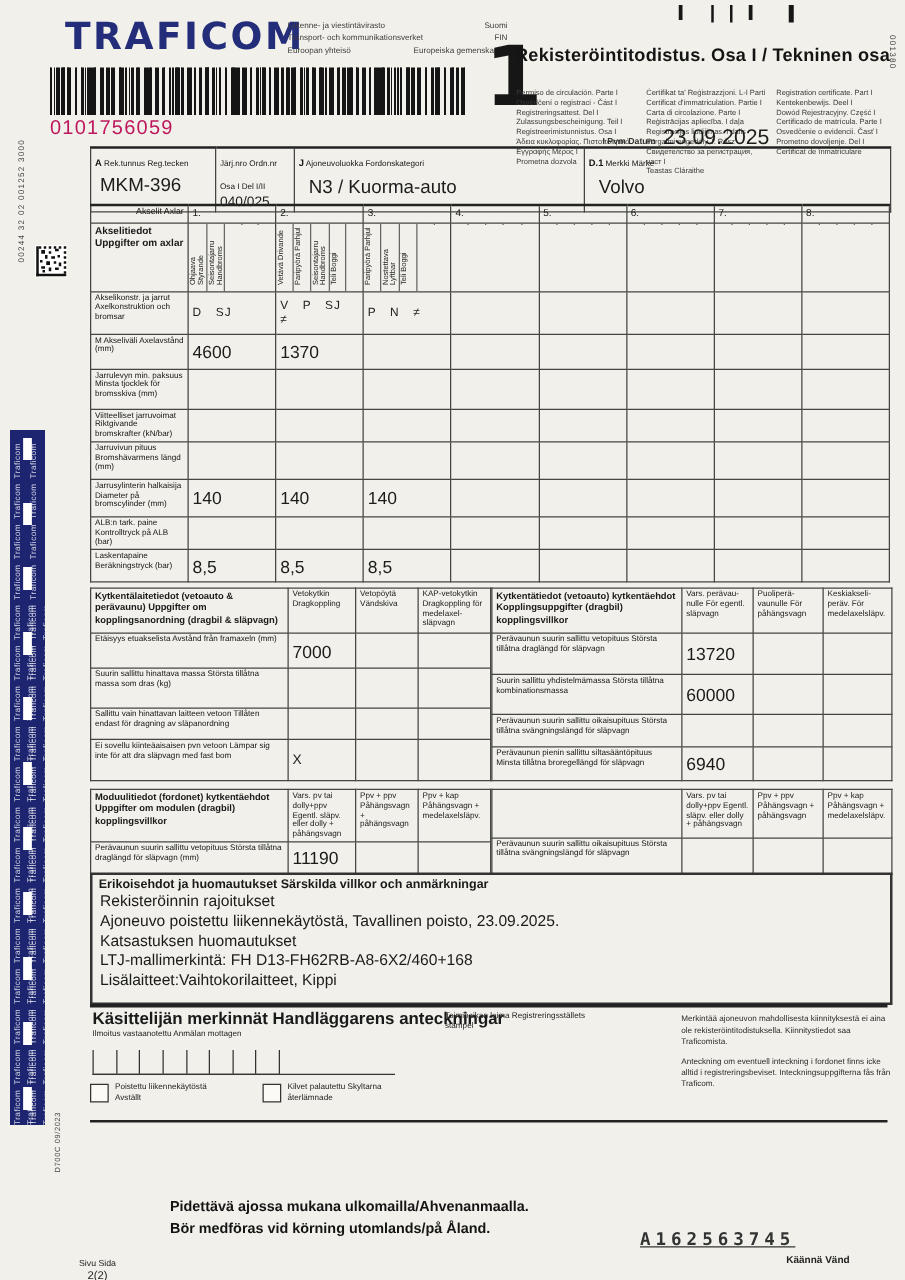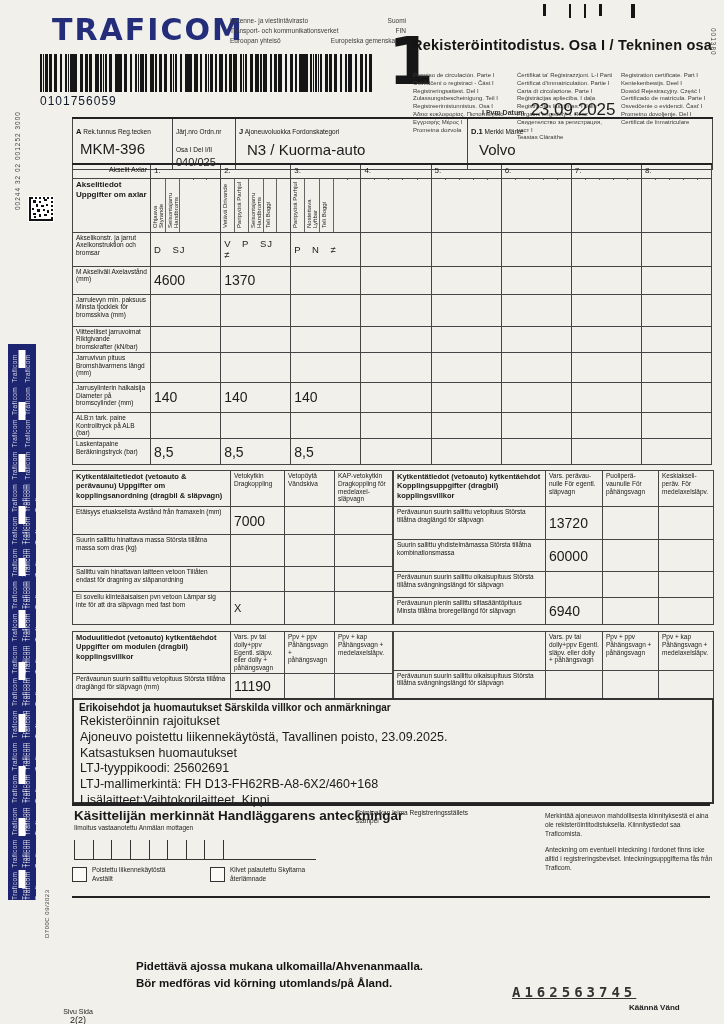--- a/index.html
+++ b/index.html
@@ -17,21 +17,21 @@
   .agency .row{display:flex;justify-content:space-between;}
   .part-numeral{font-size:66px;font-weight:900;line-height:0.9;color:#161616;font-family:"DejaVu Sans",sans-serif;}
   .doc-title{font-size:14.5px;font-weight:bold;line-height:1.08;color:#141414;letter-spacing:.2px;}
   .multilang{display:flex;gap:6px;font-size:6px;color:#3a3a3a;line-height:1.3;}
   .multilang .col{width:98px;}
   .barcode{width:332px;height:38px;background:
       repeating-linear-gradient(90deg,#151515 0 2px,transparent 2px 5px),
       repeating-linear-gradient(90deg,#151515 0 1px,transparent 1px 7px),
       repeating-linear-gradient(90deg,transparent 0 3px,#151515 3px 4px,transparent 4px 11px),
       repeating-linear-gradient(90deg,transparent 0 9px,#151515 9px 12px,transparent 12px 23px);}
-  .barcode-num{font-size:12px;color:#0f172a;letter-spacing:1px;margin-top:2px;}
+  .barcode-num{font-size:16px;color:#be185d;letter-spacing:1px;margin-top:2px;}
   .date-wrap{display:flex;align-items:baseline;gap:6px;}
   .date-label{font-size:7px;color:#333;font-weight:bold;}
   .date-value{font-size:17px;color:#1c1c1c;}
   .vcode{writing-mode:vertical-rl;font-size:6.5px;color:#444;letter-spacing:1px;}
   .vcode.flip{transform:rotate(180deg);}
   .tick{position:absolute;top:4px;background:#161616;}
 
   
   .blue-strip{left:8px;top:344px;width:28px;height:556px;background:#1d2470;overflow:hidden;}
   .blue-strip .striptext{position:absolute;top:0;font-size:6.5px;color:rgba(255,255,255,.8);
@@ -502,21 +502,21 @@
 <div class="abs" style="left:72px;top:631px;width:640px;display:flex;">
   <table style="width:320px;">
     <colgroup>
         <col style="width:158px">
         <col style="width:54px">
         <col style="width:50px">
         <col style="width:58px">
       </colgroup>
     <tbody>
         <tr style="height:32px">
-      <td class="ctitle">Moduulitiedot (vetoauto) kytkentäehdot Uppgifter om modulen (dragbil) kopplingsvillkor</td>
+      <td class="ctitle">Moduulitiedot (fordonet) kytkentäehdot Uppgifter om modulen (dragbil) kopplingsvillkor</td>
       <td class="chead">Vars. pv tai dolly+ppv Egentl. släpv. eller dolly + påhängsvagn</td>
       <td class="chead">Ppv + ppv Påhängsvagn + påhängsvagn</td>
       <td class="chead">Ppv + kap Påhängsvagn + medelaxelsläpv.</td>
     </tr>
     <tr style="height:26px">
       <td class="lab">Perävaunun suurin sallittu vetopituus Största tillåtna draglängd för släpvagn (mm)</td>
       <td class="cval">11190</td>
       <td class="cval"></td>
           <td class="cval"></td>
     </tr>
@@ -545,21 +545,20 @@
   </tbody>
     </table>
 </div>
 
 <div class="abs special">
   <div class="sp-title">Erikoisehdot ja huomautukset Särskilda villkor och anmärkningar</div>
   <div class="sp-lines">
       <div>Rekisteröinnin rajoitukset</div>
       <div>Ajoneuvo poistettu liikennekäytöstä, Tavallinen poisto, 23.09.2025.</div>
       <div>Katsastuksen huomautukset</div>
-      <div>LTJ-tyyppikoodi: 25602691</div>
       <div>LTJ-mallimerkintä: FH D13-FH62RB-A8-6X2/460+168</div>
       <div>Lisälaitteet:Vaihtokorilaitteet, Kippi</div>
     </div>
 </div>
 
 <div class="abs handler">
   <span class="h-title">Käsittelijän merkinnät Handläggarens anteckningar</span>
   <div class="h-sub">Ilmoitus vastaanotettu Anmälan mottagen</div>
   <div class="stamp-label">Toimipaikan leima Registreringsställets stämpel</div>
   <div class="dateboxes">

